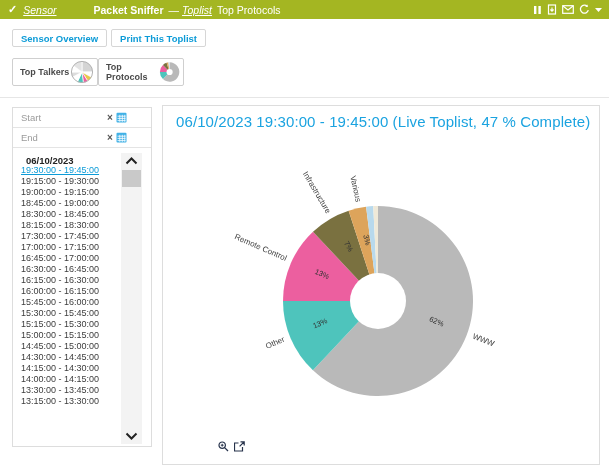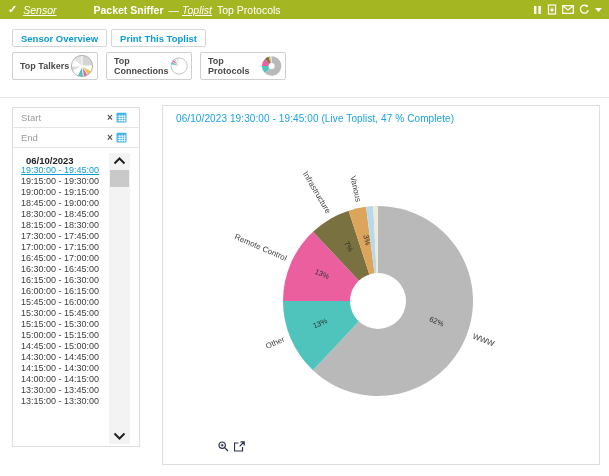--- a/index.html
+++ b/index.html
@@ -16,28 +16,28 @@
   .hdr-icons { position:absolute; right:7px; top:0; height:19px; display:flex; align-items:center; gap:5px; }
   .hdr-icons svg { display:block; }
 
   
   .toolbar { position:absolute; left:12px; top:29px; display:flex; gap:4px; }
   .btn { background:#fff; border:1px solid #d6d6d6; border-radius:2px; color:#0c9bd7;
          font-family:"Liberation Sans",sans-serif; font-size:9.5px; font-weight:bold;
          padding:4px 8px; height:18px; line-height:9px; cursor:pointer; }
 
   
-  .tabs { position:absolute; left:12px; top:52px; display:flex; gap:8px; }
+  .tabs { position:absolute; left:12px; top:58px; display:flex; }
   .tabcard { width:86px; height:28px; background:#fff; border:1px solid #cfcfcf; border-radius:2px;
              display:flex; align-items:center; justify-content:space-between; padding:0 3px 0 7px; cursor:pointer; }
   .tabcard .lbl { font-size:9px; font-weight:bold; color:#4a4a4a; }
   .divider { position:absolute; left:0; top:97px; width:609px; height:1px; background:#e6e6e6; }
 
   
-  .fpanel { position:absolute; left:12px; top:107px; width:128px; height:340px;
+  .fpanel { position:absolute; left:12px; top:107px; width:140px; height:340px;
             border:1px solid #ddd; background:#fff; }
   .inprow { position:relative; height:20px; border-bottom:1px solid #e4e4e4; display:flex; align-items:center; }
   .inprow input { border:none; outline:none; font-family:"Liberation Sans",sans-serif;
                   font-size:9.5px; color:#444; width:86px; margin-left:8px; background:transparent; }
   .inprow input::placeholder { color:#9b9b9b; }
   .clear-x { font-size:10px; color:#555; font-weight:bold; margin-right:3px; cursor:pointer; line-height:10px; }
   .calbtn { margin-right:6px; cursor:pointer; display:flex; }
   .dateh { font-size:9.5px; font-weight:bold; color:#222; padding:7px 0 3px 13px; }
   .ivlist { position:absolute; left:4px; top:57px; width:108px; }
   .ivrow { font-size:9px; color:#3c3c3c; height:11px; line-height:11px; padding-left:4px;
@@ -46,21 +46,21 @@
 
   
   .sbar { position:absolute; right:9px; top:45px; width:21px; height:291px; background:#f3f3f3; }
   .sbtn { height:16px; display:flex; align-items:center; justify-content:center; cursor:pointer; }
   .sbtn.down { position:absolute; bottom:0; left:0; right:0; }
   .sthumb { position:absolute; left:1px; right:1px; top:17px; height:17px; background:#c9c9c9; cursor:pointer; }
 
   
   .cpanel { position:absolute; left:162px; top:105px; width:438px; height:360px;
             border:1px solid #ddd; background:#fff; }
-  .ctitle { position:absolute; left:13px; top:7px; font-size:10px; color:#1ba3e0; letter-spacing:0.1px; }
+  .ctitle { position:absolute; left:13px; top:7px; font-size:15px; color:#1ba3e0; letter-spacing:0.1px; }
   .donut-svg { position:absolute; left:0; top:22px; }
   .pct { font-size:7.5px; fill:#333; }
   .name { font-size:8px; fill:#444; }
   .cicons { position:absolute; left:55px; bottom:12px; display:flex; gap:5px; }
   .cicons span { display:flex; cursor:pointer; }
 </style>
 </head>
 <body>
 
 <div class="screen">
@@ -116,31 +116,20 @@
       <svg class="minipie" width="24" height="24" viewBox="0 0 24 24">
           <path d="M12,12 L12.00,1.00 A11,11 0 0 1 23.00,12.00 Z" fill="#d4d4d4" stroke="#ffffff" stroke-width="0.7"></path>
           <path d="M12,12 L23.00,12.00 A11,11 0 0 1 21.64,17.30 Z" fill="#ffffff" stroke="#ffffff" stroke-width="0.7"></path>
           <path d="M12,12 L21.64,17.30 A11,11 0 0 1 17.89,21.29 Z" fill="#e8c84a" stroke="#ffffff" stroke-width="0.7"></path>
           <path d="M12,12 L17.89,21.29 A11,11 0 0 1 13.38,22.91 Z" fill="#ec5f9f" stroke="#ffffff" stroke-width="0.7"></path>
           <path d="M12,12 L13.38,22.91 A11,11 0 0 1 7.32,21.95 Z" fill="#4ec4bc" stroke="#ffffff" stroke-width="0.7"></path>
           <path d="M12,12 L7.32,21.95 A11,11 0 0 1 2.36,17.30 Z" fill="#ffffff" stroke="#ffffff" stroke-width="0.7"></path>
           <path d="M12,12 L2.36,17.30 A11,11 0 0 1 1.00,12.00 Z" fill="#dcdcdc" stroke="#ffffff" stroke-width="0.7"></path>
           <path d="M12,12 L1.00,12.00 A11,11 0 0 1 3.10,5.53 Z" fill="#ffffff" stroke="#ffffff" stroke-width="0.7"></path>
           <path d="M12,12 L3.10,5.53 A11,11 0 0 1 12.00,1.00 Z" fill="#e3e3e3" stroke="#ffffff" stroke-width="0.7"></path>
-          <circle cx="12" cy="12" r="10.6" fill="none" stroke="#b2b2b2" stroke-width="1"></circle>
-        </svg>
-    </div>
-    <div class="tabcard">
-      <span class="lbl">Top Connections</span>
-      <svg class="minipie" width="24" height="24" viewBox="0 0 24 24">
-          <path d="M12,12 L12.00,1.00 A11,11 0 1 1 1.19,9.94 Z" fill="#ffffff" stroke="#ffffff" stroke-width="0.7"></path>
-          <path d="M12,12 L1.19,9.94 A11,11 0 0 1 2.71,6.11 Z" fill="#4ec4bc" stroke="#ffffff" stroke-width="0.7"></path>
-          <path d="M12,12 L2.71,6.11 A11,11 0 0 1 4.99,3.52 Z" fill="#ec5f9f" stroke="#ffffff" stroke-width="0.7"></path>
-          <path d="M12,12 L4.99,3.52 A11,11 0 0 1 7.32,2.05 Z" fill="#cfcfcf" stroke="#ffffff" stroke-width="0.7"></path>
-          <path d="M12,12 L7.32,2.05 A11,11 0 0 1 12.00,1.00 Z" fill="#ececec" stroke="#ffffff" stroke-width="0.7"></path>
           <circle cx="12" cy="12" r="10.6" fill="none" stroke="#b2b2b2" stroke-width="1"></circle>
         </svg>
     </div>
     <div class="tabcard">
       <span class="lbl">Top Protocols</span>
       <svg class="minipie" width="24" height="24" viewBox="0 0 24 24">
           <path d="M12,12 L12.00,1.00 A11,11 0 1 1 4.47,20.02 Z" fill="#b9b9b9"></path>
           <path d="M12,12 L4.47,20.02 A11,11 0 0 1 1.00,12.00 Z" fill="#4ec4bc"></path>
           <path d="M12,12 L1.00,12.00 A11,11 0 0 1 4.47,3.98 Z" fill="#ec5f9f"></path>
           <path d="M12,12 L4.47,3.98 A11,11 0 0 1 8.60,1.54 Z" fill="#7a7140"></path>

